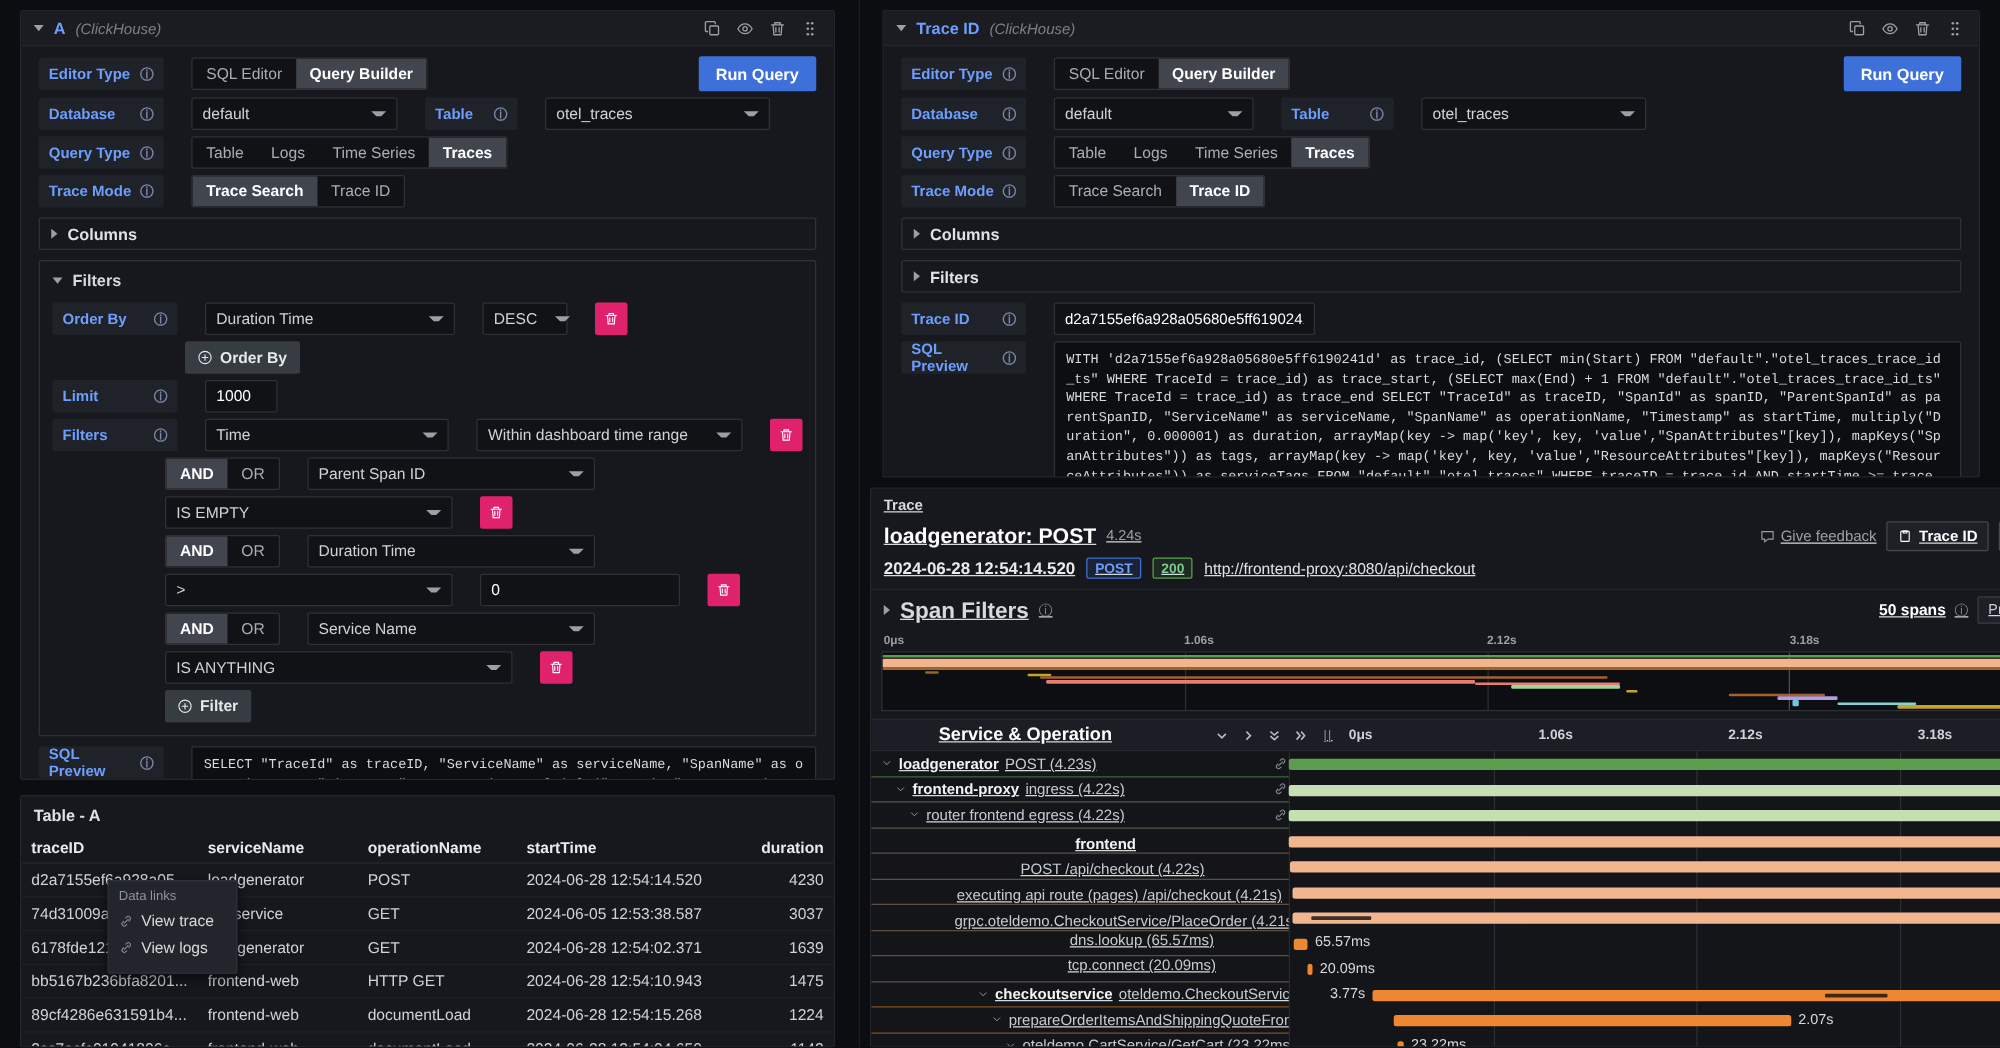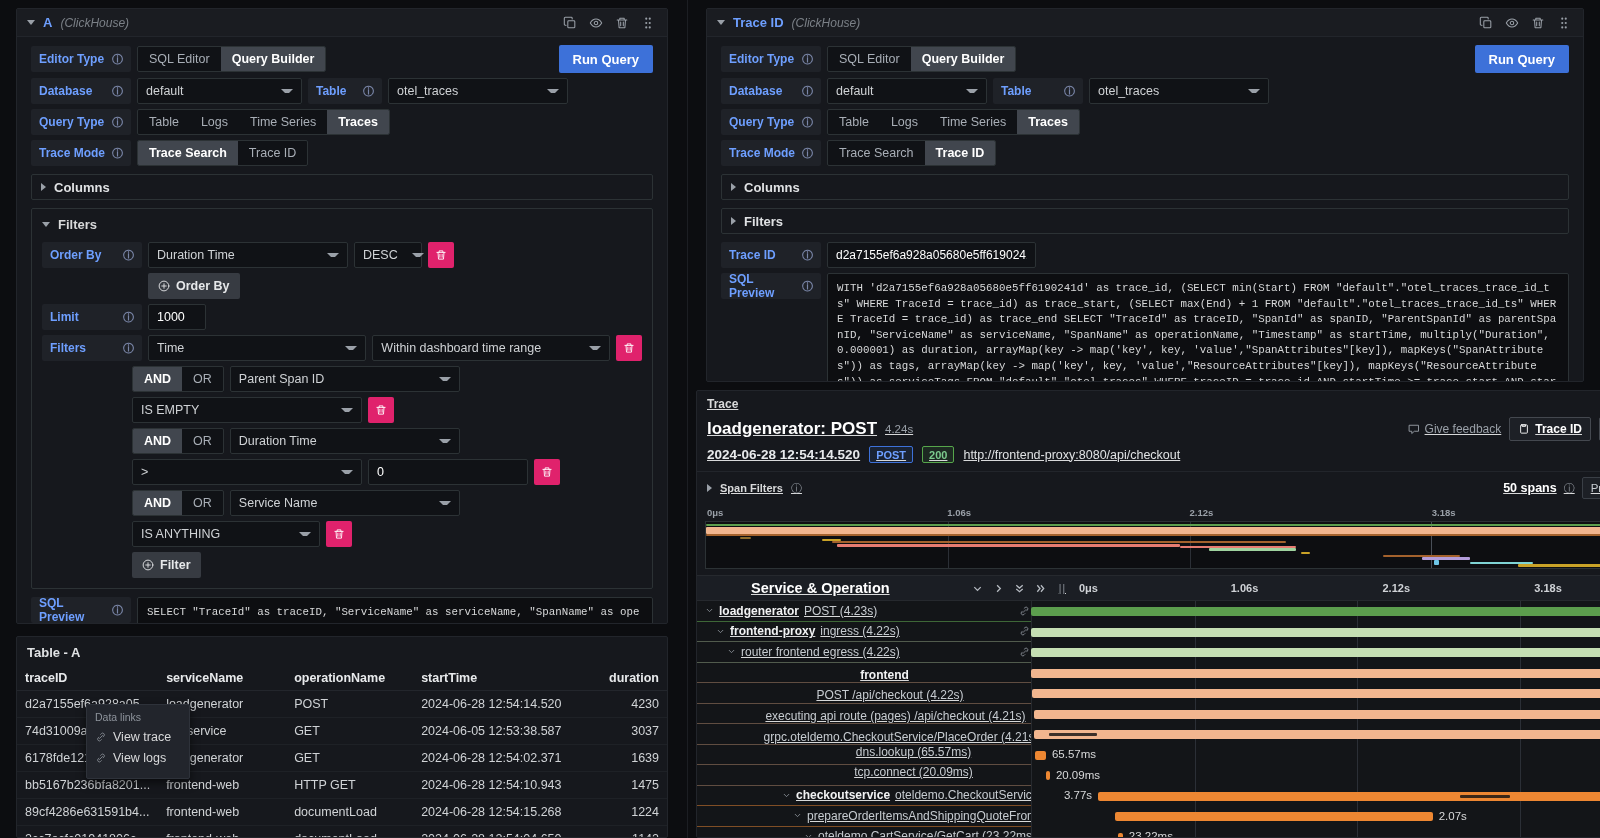--- a/index.html
+++ b/index.html
@@ -8,21 +8,21 @@
   .app{position:relative;width:1600px;height:838px;}
   .vsplit{position:absolute;left:687px;top:0;bottom:0;width:1px;background:#1c1e23;}
   .panel{position:absolute;background:#16181d;border:1px solid #22252b;border-radius:2px;overflow:hidden;}
   
   .qhead{height:28px;background:#1a1c21;display:flex;align-items:center;padding:0 10px;gap:8px;border-bottom:1px solid #22252b;}
   .qtitle{color:#6e9fff;font-weight:700;font-size:13px;}
   .qsub{color:#7b8087;font-style:italic;font-size:12px;}
   .qhead .sp{flex:1;}
   .hicon{color:#9aa0a8;display:flex;align-items:center;padding:2px;cursor:pointer;}
   .qbody{padding:8px 14px;position:relative;}
-  .frow{display:flex;align-items:center;gap:6px;margin-bottom:5px;}
+  .frow{display:flex;align-items:center;gap:22px;margin-bottom:5px;}
   .lbl{width:100px;min-width:100px;height:26px;background:#1f2228;border-radius:2px;display:flex;align-items:center;gap:5px;
     padding:0 8px;color:#6e9fff;font-size:12px;font-weight:600;}
   .info{color:#7a86a8;font-size:11px;font-style:normal;margin-left:auto;}
   .info2{color:#8e949c;font-size:11px;}
   .seg{display:flex;border:1px solid #2c3235;background:#101216;border-radius:2px;height:26px;overflow:hidden;}
   .seg .opt{padding:0 11px;line-height:24px;color:#a8aeb6;font-size:12.5px;cursor:pointer;white-space:nowrap;}
   .seg .opt.sel{background:#41464e;color:#fff;font-weight:700;}
   .dd{display:flex;align-items:center;background:#101216;border:1px solid #2c3235;border-radius:2px;height:26px;
     padding:0 8px;color:#d0d3d6;font-size:12.5px;cursor:pointer;white-space:nowrap;}
   .dd:after{content:"";margin-left:auto;border-left:4px solid transparent;border-right:4px solid transparent;border-top:4px solid #9aa0a8;padding-left:4px;}
@@ -67,21 +67,21 @@
   .ghost{color:#9aa0a8;font-size:12px;display:inline-flex;gap:5px;align-items:center;cursor:pointer;}
   .btn-out{background:#1d2026;border:1px solid #44484f;border-radius:2px;color:#fff;font-weight:600;font-size:12px;
     height:24px;padding:0 8px;display:inline-flex;align-items:center;gap:5px;cursor:pointer;}
   .tr-meta{display:flex;align-items:center;gap:9px;padding:3px 10px 8px 10px;}
   .ts{font-weight:700;font-size:13.5px;color:#e8eaec;}
   .badge{border-radius:2px;font-size:11px;font-weight:700;padding:1.5px 6px;}
   .b-post{color:#6e9fff;border:1px solid #3d71d9;background:rgba(61,113,217,.12);}
   .b-200{color:#7ccb8e;border:1px solid #56a64b;background:rgba(86,166,75,.12);}
   .url{font-size:12.5px;color:#e0e2e4;}
   .sf-row{display:flex;align-items:center;gap:8px;padding:5px 10px;border-top:1px solid #22252b;}
-  .sf-lab{font-weight:700;font-size:11px;}
+  .sf-lab{font-weight:700;font-size:18px;}
   .sf-right{margin-left:auto;display:flex;align-items:center;gap:7px;}
   .spans-count{font-weight:700;font-size:12.5px;color:#fff;}
   .btn-mini{background:#1d2026;border:1px solid #3a3f46;border-radius:2px;color:#c7ccd1;font-size:11.5px;height:22px;
     padding:0 8px;cursor:pointer;}
   .mm-ticks{position:relative;height:15px;margin:2px 8px 0 8px;font-size:9.5px;font-weight:700;color:#9aa0a8;}
   .mm-ticks span{position:absolute;top:1px;}
   .mm{position:relative;height:48px;margin:0 8px;background:#0d0e11;border:1px solid #2c3235;overflow:hidden;cursor:col-resize;}
   .mm .gl, .tl-overlay .gl{position:absolute;top:0;bottom:0;width:1px;background:#2b2f36;}
   .mm-span{position:absolute;border-radius:1px;}
   .so-head{display:flex;align-items:center;height:26px;background:#1b1e24;border-top:1px solid #26292e;border-bottom:1px solid #26292e;margin-top:6px;padding-left:44px;}
@@ -302,21 +302,21 @@
       <div class="frow indent1">
         <div class="seg">
           <span class="opt sel">AND</span>
           <span class="opt">OR</span>
         </div>
         <div class="dd" style="width:230px;">
               <span>Service Name</span>
             </div>
       </div>
       <div class="frow indent1">
-        <div class="dd" style="width:188px;">
+        <div class="dd" style="width:278px;">
               <span>IS ANYTHING</span>
             </div>
         <button class="btn-pink">
               <svg class="ic sm" viewBox="0 0 16 16">
                 <path d="M2.5 4.5h11M5.5 4.5v-2h5v2M4 4.5l.7 9h6.6l.7-9M6.5 7v4M9.5 7v4"></path>
               </svg>
             </button>
       </div>
       <div class="frow indent1" style="margin-bottom:0;">
         <button class="btn-sec">

